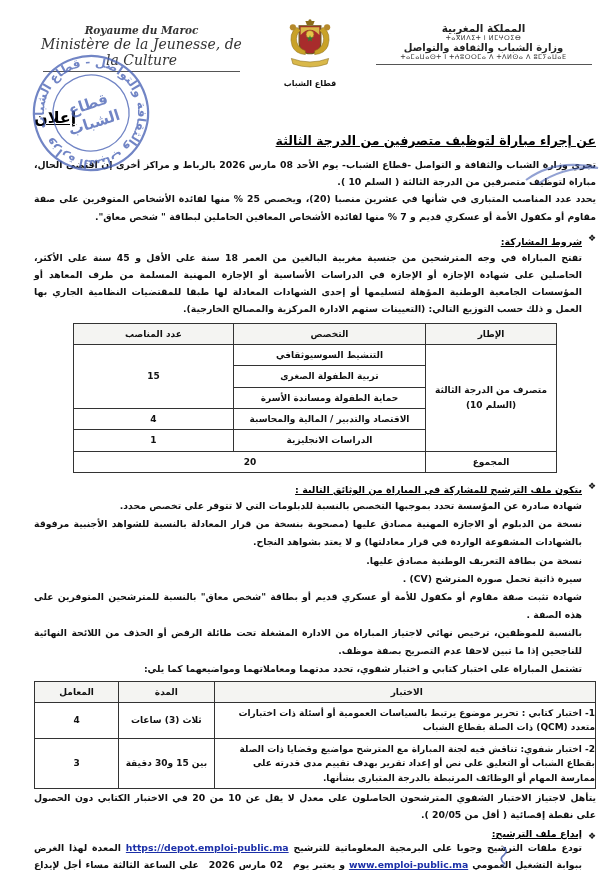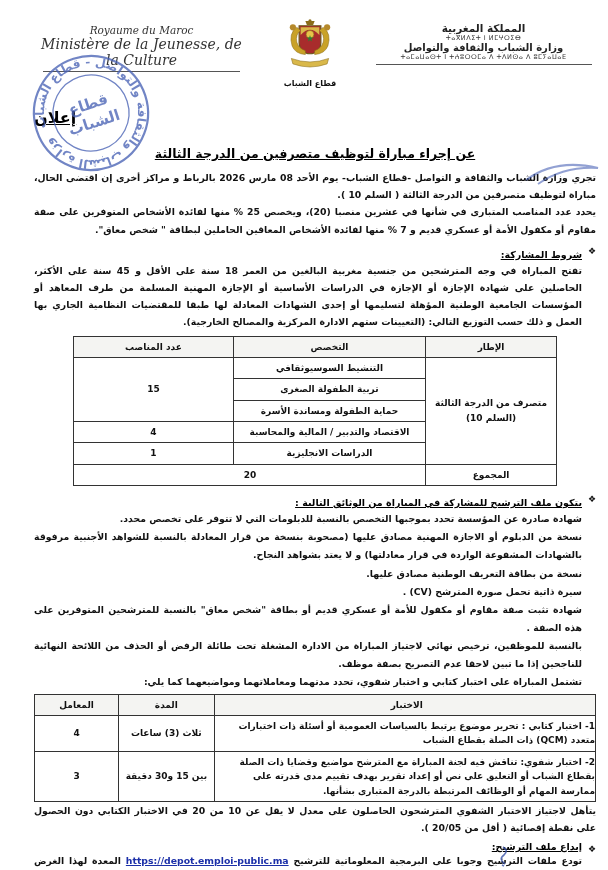--- a/index.html
+++ b/index.html
@@ -8,40 +8,40 @@
     position:relative; width:608px; height:870px; margin:0 auto;
     background:#ffffff; overflow:hidden;
     box-shadow:0 0 4px rgba(0,0,0,.3);
   }
   .content { position:absolute; inset:0; padding:14px 12px 0 34px; }
 
   
   .hdr { display:flex; direction:ltr; align-items:flex-start; justify-content:space-between; min-height:92px; }
   .hdr-fr { width:215px; text-align:center; padding-top:10px;
             font-family:"DejaVu Serif", serif; font-style:italic; color:#333; }
-  .hdr-fr .l1 { font-size:10.5px; font-weight:normal; }
+  .hdr-fr .l1 { font-size:10.5px; font-weight:bold; }
   .hdr-fr .l2, .hdr-fr .l3 { font-size:14px; }
   .hdr-fr .rule { border-bottom:1px solid #555; margin-top:3px; width:92%; margin-left:auto; margin-right:auto; }
   .hdr-ar { width:225px; text-align:center; direction:rtl; color:#222; padding-top:8px; }
   .hdr-ar .a1 { font-size:10.5px; font-weight:bold; }
   .hdr-ar .t1, .hdr-ar .t2 { font-size:6.5px; letter-spacing:.5px; color:#333; }
   .hdr-ar .a2 { font-size:10px; font-weight:bold; }
   .hdr-ar .rule { border-bottom:1px solid #555; margin-top:3px; width:96%; margin-left:auto; margin-right:auto; }
   .hdr-c { width:110px; text-align:center; padding-top:4px; }
   .hdr-c .cap { font-size:8px; font-weight:bold; direction:rtl; margin-top:1px; color:#111; }
 
   
   .stamp { position:absolute; left:30px; top:52px; opacity:.78; pointer-events:none; }
   .ink-mark { position:absolute; pointer-events:none; opacity:.8; }
 
   
   .title { text-align:left; direction:rtl; font-size:16px; font-weight:bold;
            text-decoration:underline; margin-top:2px; }
-  .subtitle { text-align:center; direction:rtl; font-size:12.5px; font-weight:bold;
-              text-decoration:underline; margin-top:19px; }
+  .subtitle { text-align:right; direction:rtl; font-size:12.5px; font-weight:bold;
+              text-decoration:underline; margin-top:6px; }
 
   
   .par { direction:rtl; text-align:justify; font-size:9.3px; font-weight:600;
          line-height:1.85; color:#111; }
   .mt2{margin-top:0;} .mt4{margin-top:4px;} .mt6{margin-top:6px;} .mt8{margin-top:8px;}
   .bullet-row { display:flex; direction:rtl; margin-top:5px; }
   .bullet-glyph { flex:0 0 14px; font-size:9px; line-height:1.8; color:#111; }
   .bullet-body { flex:1; }
   .sec-head { font-size:9.5px; font-weight:bold; text-decoration:underline; direction:rtl; }
   .doc-line { direction:rtl; text-align:justify; font-size:9.3px; font-weight:600; line-height:1.95; color:#111; }

